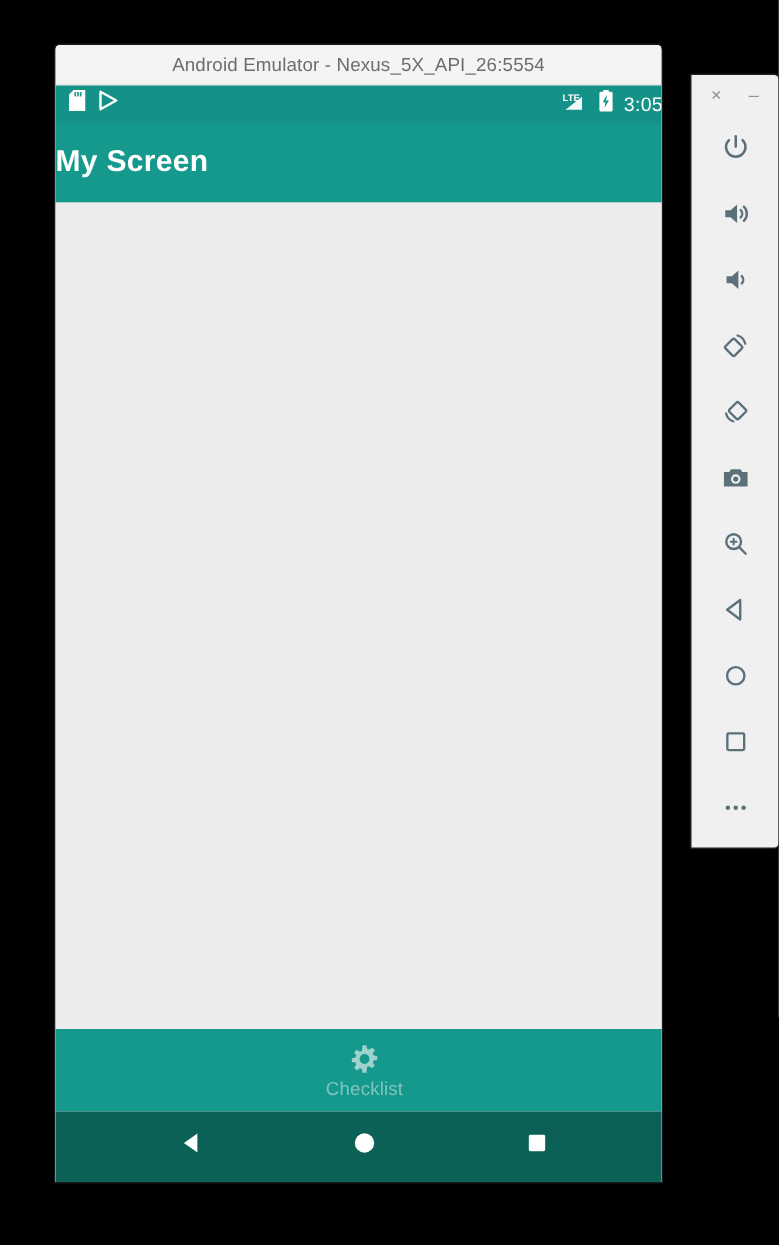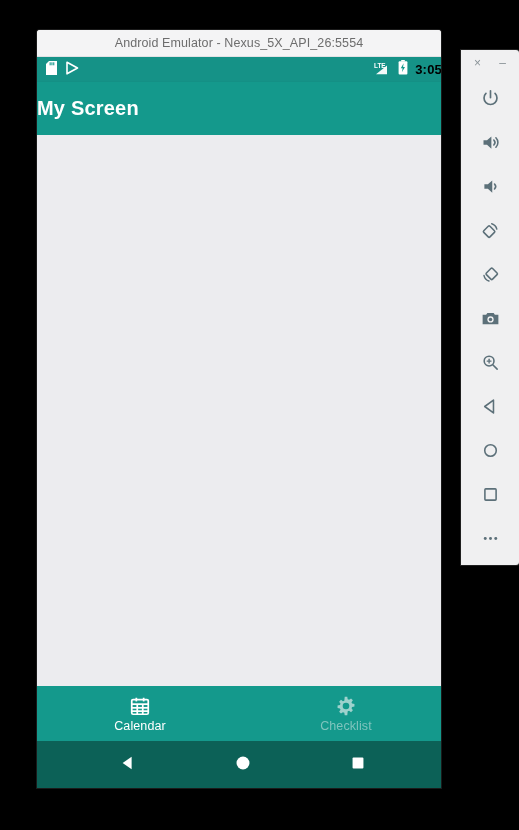--- a/index.html
+++ b/index.html
@@ -69,23 +69,23 @@
     align-items: center;
     gap: 9px;
   }
   #status-spacer { flex: 1 1 auto; }
   #status-right {
     display: flex;
     align-items: center;
     gap: 5px;
   }
   #status-clock {
-    color: #000000;
+    color: #ffffff;
     font-size: 13px;
-    font-weight: bold;
+    font-weight: normal;
     letter-spacing: .2px;
     margin-left: 2px;
   }
 
   
   #app-bar {
     height: 53px;
     background: #14998c;
     display: flex;
     align-items: center;
@@ -247,35 +247,20 @@
     </div>
 
     <div id="app-bar">
       <span id="app-bar-title">My Screen</span>
     </div>
 
     <div id="content-area"></div>
 
     <div id="bottom-nav">
 
-      <div class="nav-tab active">
-        <span class="nav-icon">
-          <svg width="22" height="22" viewBox="0 0 24 24" fill="none" stroke="currentColor" stroke-width="1.9">
-            <rect x="3" y="5" width="18" height="16" rx="1.4"></rect>
-            <line x1="3" y1="10" x2="21" y2="10"></line>
-            <line x1="8" y1="3" x2="8" y2="7"></line>
-            <line x1="16" y1="3" x2="16" y2="7"></line>
-            <line x1="9" y1="10" x2="9" y2="21"></line>
-            <line x1="15" y1="10" x2="15" y2="21"></line>
-            <line x1="3" y1="14" x2="21" y2="14"></line>
-            <line x1="3" y1="17.6" x2="21" y2="17.6"></line>
-          </svg>
-        </span>
-        <span class="nav-label">Calendar</span>
-      </div>
 
 
 
       <div class="nav-tab inactive">
         <span class="nav-icon">
           <svg width="22" height="22" viewBox="0 0 24 24">
             <path fill="currentColor" d="M12 8.2a3.8 3.8 0 1 0 0 7.6 3.8 3.8 0 0 0 0-7.6zm0 2.1a1.7 1.7 0 1 1 0 3.4 1.7 1.7 0 0 1 0-3.4z"></path>
             <path fill="currentColor" d="M10.6 2h2.8l.45 2.6 1.5.62 2.15-1.5 2 2-1.5 2.15.62 1.5 2.6.45v2.8l-2.6.45-.62 1.5 1.5 2.15-2 2-2.15-1.5-1.5.62L13.4 22h-2.8l-.45-2.6-1.5-.62-2.15 1.5-2-2 1.5-2.15-.62-1.5L2.8 14.2v-2.8l2.6-.45.62-1.5L4.52 7.3l2-2 2.15 1.5 1.5-.62z"></path>
             <circle cx="12" cy="12" r="3.6" fill="#14998c"></circle>
           </svg>

